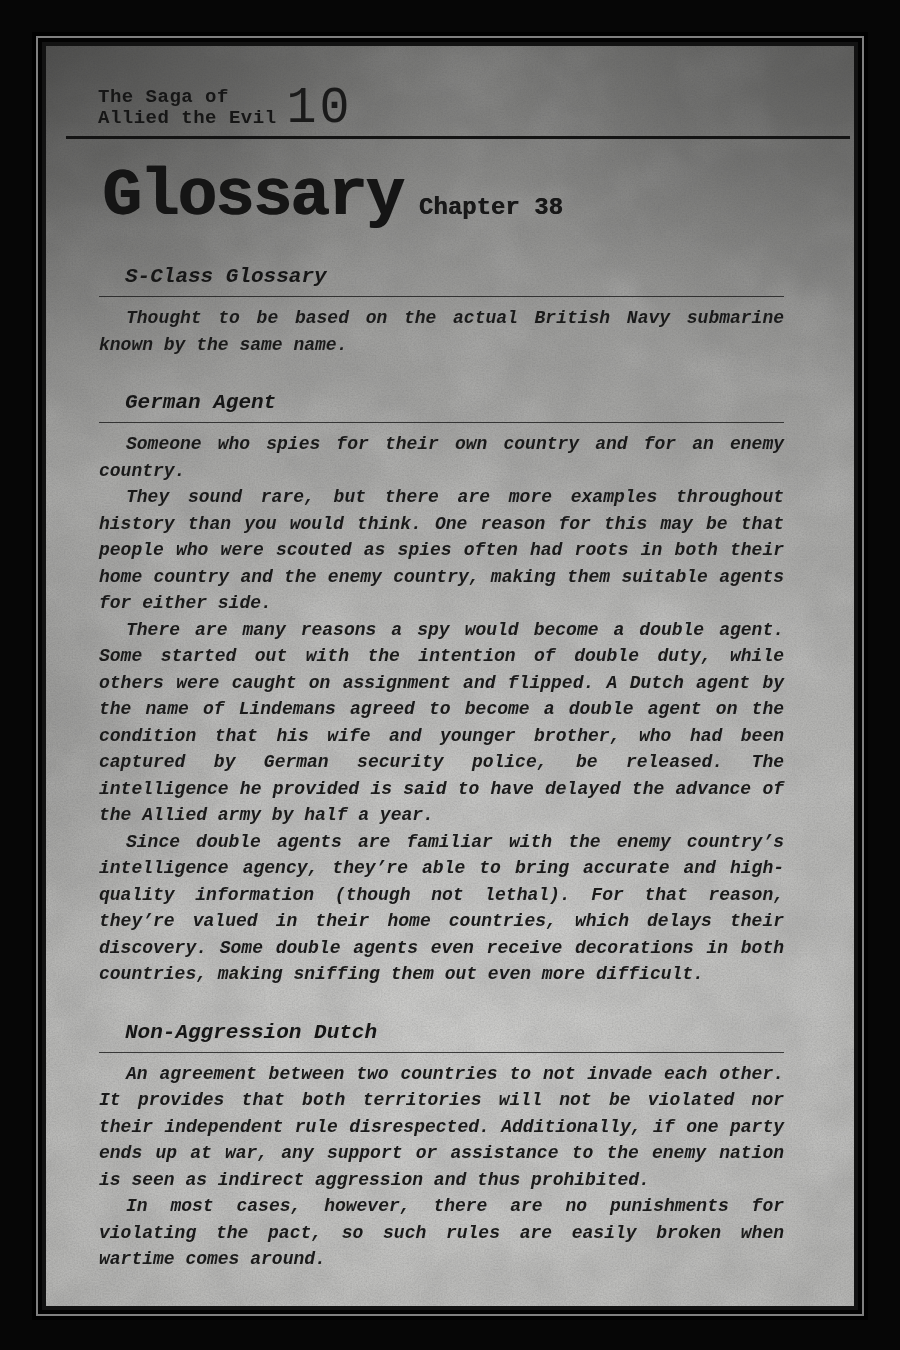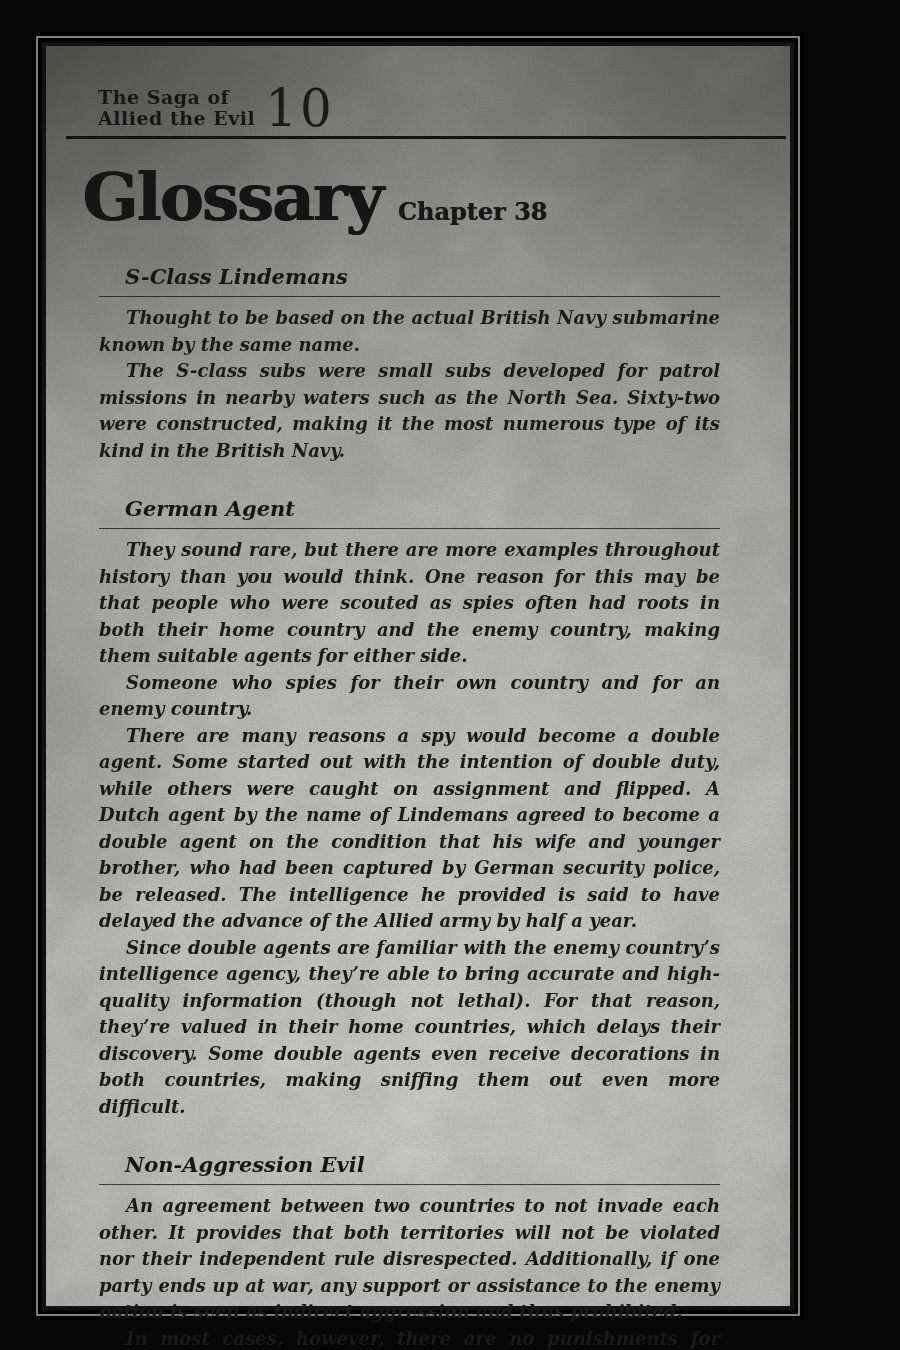--- a/index.html
+++ b/index.html
@@ -6,25 +6,26 @@
   html, body { width: 900px; height: 1350px; }
   body {
     background: #060606;
     font-family: "DejaVu Serif", "Liberation Serif", serif;
     position: relative;
     overflow: hidden;
   }
   .paper {
     position: absolute;
     left: 42px; top: 42px;
-    width: 752px; height: 1268px;
+    width: 816px; height: 1268px;
     background:
       radial-gradient(ellipse 120% 80% at 50% 80%, #c6c6c4 0%, #b4b4b2 45%, #a2a2a0 78%, #949492 100%);
     border: 4px solid #121212;
     box-shadow: 0 0 0 4px #020202, 0 0 0 6px #7f7f7f, 0 0 0 10px #000;
+    font-family: Liberation Mono, monospace;
   }
   .texture-svg {
     position: absolute; inset: 0;
     width: 100%; height: 100%;
     pointer-events: none;
   }
   .vignette {
     position: absolute; inset: 0;
     pointer-events: none;
     background:
@@ -57,21 +58,21 @@
     transform: scaleY(1.05);
   }
   .header-rule {
     height: 3px; background: #141414;
     margin: 4px 4px 0 20px;
   }
 
   
   .page-title {
     display: flex; align-items: baseline;
-    padding-left: 36px;
+    padding-left: 56px;
     margin-top: 22px;
   }
   .title-main {
     font-size: 66px; line-height: 72px;
     font-weight: bold;
     letter-spacing: -2px;
     color: #151515;
     text-shadow: 1px 0 0 #151515;
   }
   .title-chapter {
@@ -144,39 +145,38 @@
     </header>
 
     <h1 class="page-title">
       <span class="title-main">Glossary</span>
       <span class="title-chapter">Chapter 38</span>
     </h1>
 
     <main class="glossary">
 
       <section class="entry">
-        <h2 class="entry-heading">S-Class Lindemans</h2>
+        <h2 class="entry-heading">S-Class Glossary</h2>
         <div class="entry-body">
           <p>Thought to be based on the actual British Navy submarine known by the same name.</p>
-          <p>The S-class subs were small subs developed for patrol missions in nearby waters such as the North Sea. Sixty-two were constructed, making it the most numerous type of its kind in the British Navy.</p>
         </div>
       </section>
 
       <section class="entry">
         <h2 class="entry-heading">German Agent</h2>
         <div class="entry-body">
+          <p>Someone who spies for their own country and for an enemy country.</p>
           <p>They sound rare, but there are more examples throughout history than you would think. One reason for this may be that people who were scouted as spies often had roots in both their home country and the enemy country, making them suitable agents for either side.</p>
-          <p>Someone who spies for their own country and for an enemy country.</p>
           <p>There are many reasons a spy would become a double agent. Some started out with the intention of double duty, while others were caught on assignment and flipped. A Dutch agent by the name of Lindemans agreed to become a double agent on the condition that his wife and younger brother, who had been captured by German security police, be released. The intelligence he provided is said to have delayed the advance of the Allied army by half a year.</p>
           <p>Since double agents are familiar with the enemy country’s intelligence agency, they’re able to bring accurate and high-quality information (though not lethal). For that reason, they’re valued in their home countries, which delays their discovery. Some double agents even receive decorations in both countries, making sniffing them out even more difficult.</p>
         </div>
       </section>
 
       <section class="entry">
-        <h2 class="entry-heading">Non-Aggression Evil</h2>
+        <h2 class="entry-heading">Non-Aggression Dutch</h2>
         <div class="entry-body">
           <p>An agreement between two countries to not invade each other. It provides that both territories will not be violated nor their independent rule disrespected. Additionally, if one party ends up at war, any support or assistance to the enemy nation is seen as indirect aggression and thus prohibited.</p>
           <p>In most cases, however, there are no punishments for violating the pact, so such rules are easily broken when wartime comes around.</p>
 
         </div>
       </section>
 
     </main>
   </div>
 </div>

